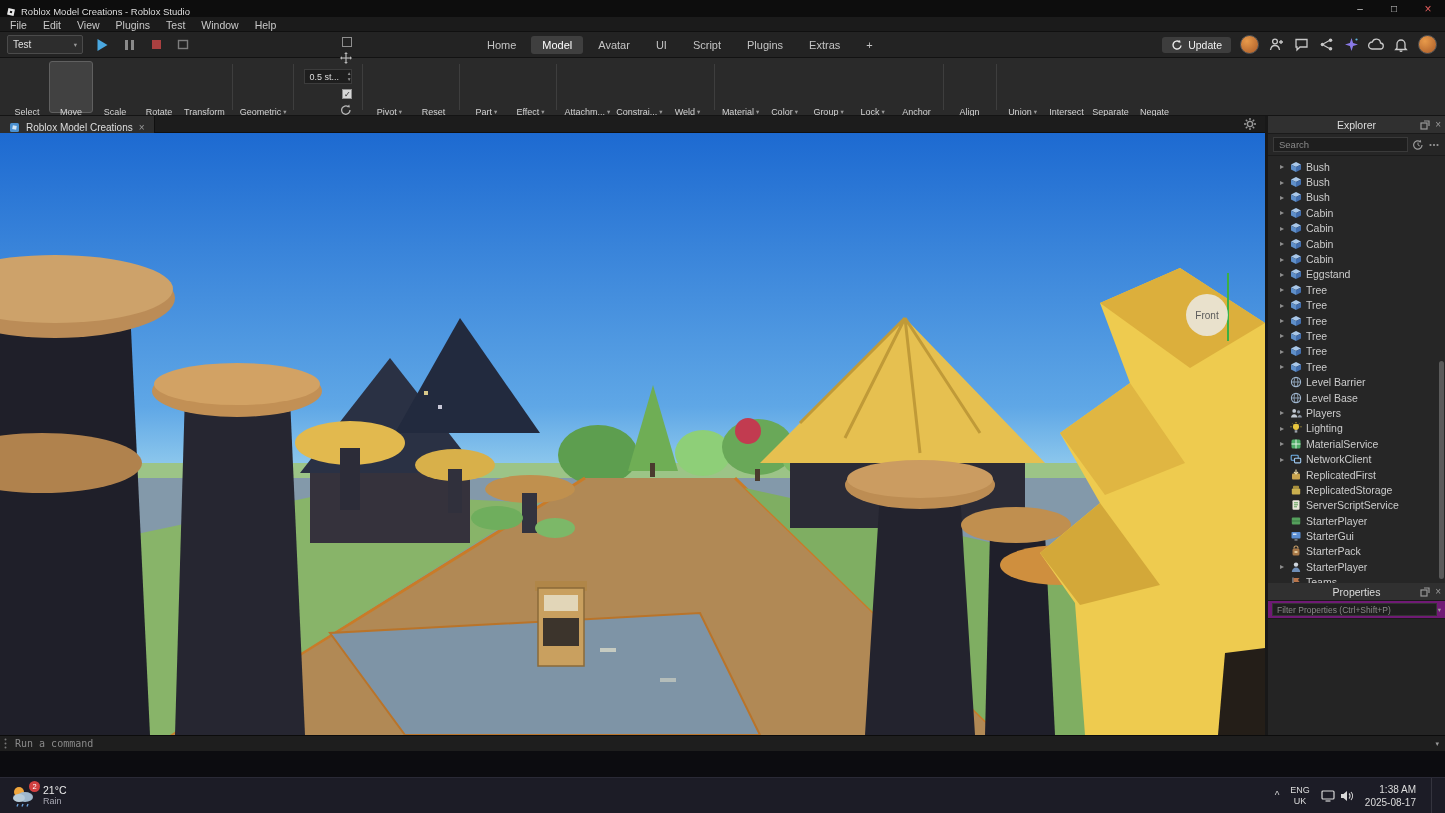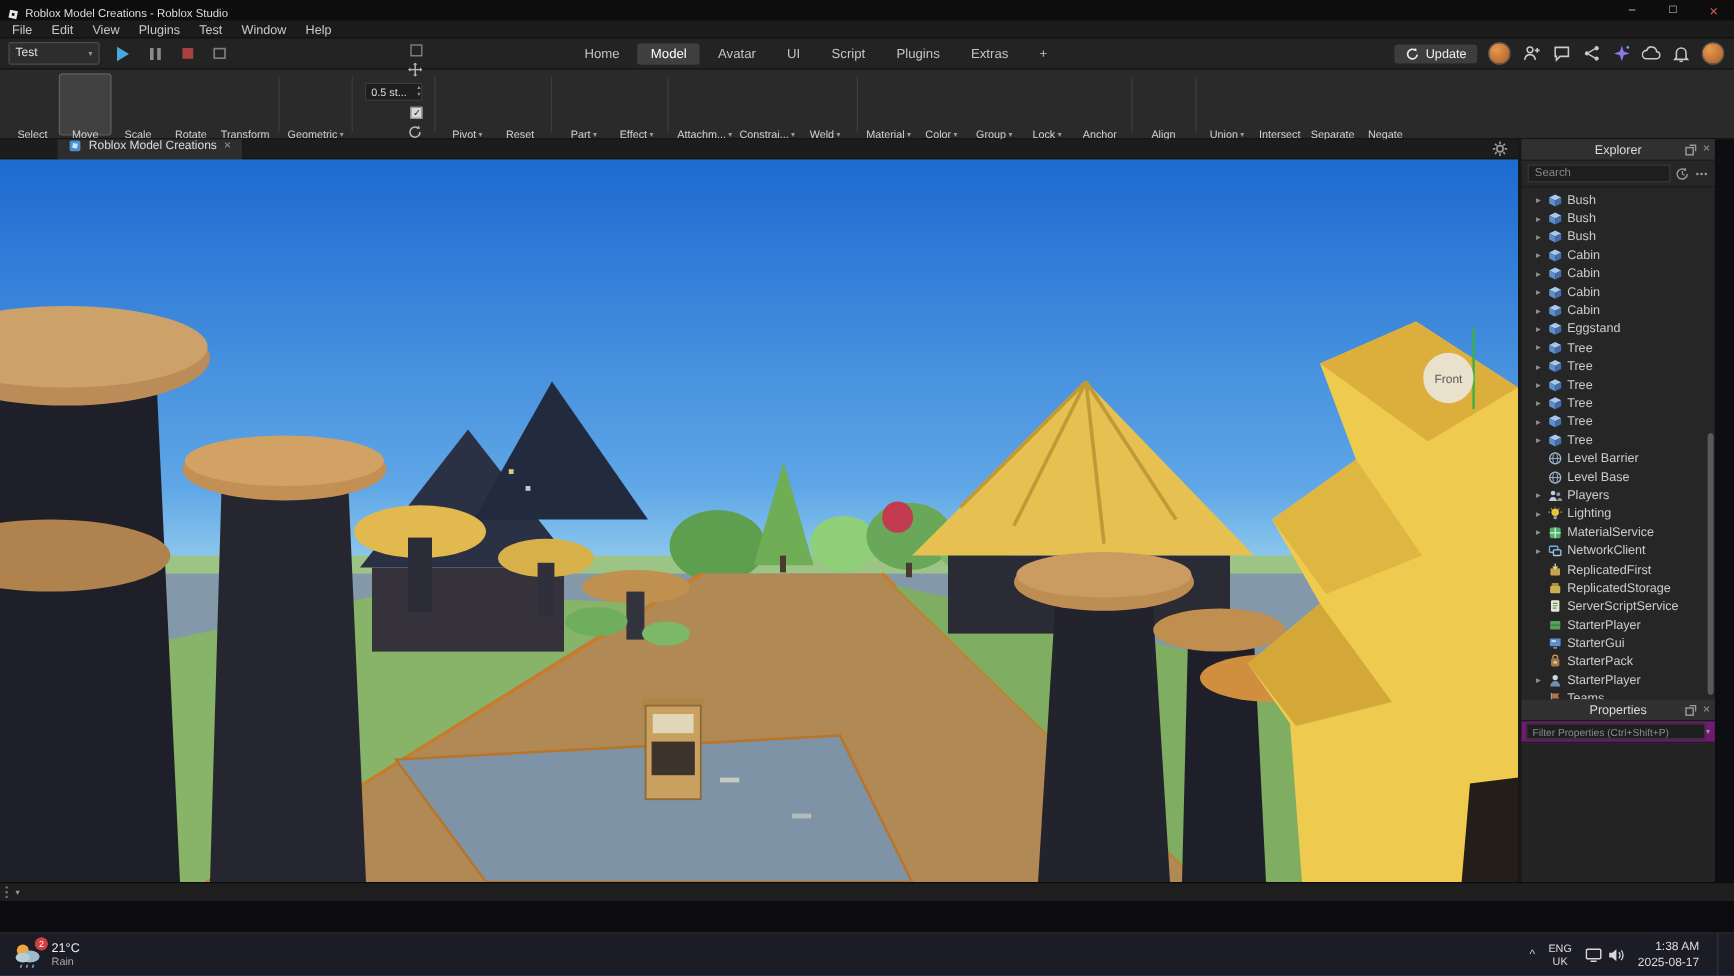--- a/index.html
+++ b/index.html
@@ -44,29 +44,29 @@
   .snapgrp{display:flex;flex-direction:column;gap:5px;padding:0 6px;}
   .snaprow{display:flex;align-items:flex-end;gap:5px;flex-direction:column;}
   .chk{width:10px;height:10px;border:1px solid #8f8f8f;background:transparent;box-sizing:border-box;font-size:8px;line-height:9px;text-align:center;color:#1d1d1d;}
   .chk.checked{background:#d8d8d8;}
   .snapval{width:48px;height:15px;background:#1e1e1e;border:1px solid #3c3c3c;font-size:9px;color:#dddddd;display:flex;align-items:center;padding:0 4px;position:relative;box-sizing:border-box;}
   .snapval.small{width:38px;}
   .stepper{position:absolute;right:1px;top:0;display:flex;flex-direction:column;line-height:6px;font-size:5.5px;color:#8f8f8f;}
 
   
   #docbar{left:0;top:116px;width:1265px;height:17px;background:#1c1c1c;display:flex;align-items:center;border-bottom:1px solid #101010;box-sizing:border-box;}
-  #doctab{height:17px;background:#2d2d2d;display:flex;align-items:flex-start;gap:6px;padding:0 9px;font-size:10px;color:#dddddd;border-right:1px solid #101010;margin-left:48px;}
+  #doctab{height:17px;background:#2d2d2d;display:flex;align-items:flex-end;gap:6px;padding:0 9px;font-size:10px;color:#dddddd;border-right:1px solid #101010;}
   #doctab .close{color:#9a9a9a;font-size:10px;}
   #docbar .geario{margin-left:auto;margin-right:8px;}
 
   
   #viewport{left:0;top:133px;width:1265px;height:602px;background:#3a7fd0;}
 
   
-  #rightcol{left:1265px;top:116px;width:164px;height:619px;background:#262626;border-left:3px solid #181818;box-sizing:border-box;display:flex;flex-direction:column;}
+  #rightcol{left:1265px;top:116px;width:180px;height:619px;background:#262626;border-left:3px solid #181818;box-sizing:border-box;display:flex;flex-direction:column;}
   .phead{height:17px;flex:0 0 17px;background:#303030;display:flex;align-items:center;justify-content:center;position:relative;font-size:10.5px;color:#dcdcdc;border-bottom:1px solid #1a1a1a;}
   .phead .hicons{position:absolute;right:4px;top:0;height:17px;display:flex;align-items:center;gap:5px;color:#9a9a9a;font-size:10px;}
   .searchrow{height:21px;flex:0 0 21px;display:flex;align-items:center;background:#262626;border-bottom:1px solid #1b1b1b;padding:0 5px;gap:4px;}
   .searchrow input{flex:1;min-width:0;background:#1e1e1e;border:1px solid #3a3a3a;height:15px;font-size:9.5px;color:#dddddd;padding:0 5px;font-family:"Liberation Sans",sans-serif;box-sizing:border-box;}
   input::placeholder{color:#8a8a8a;}
   #tree{flex:0 0 427px;height:427px;overflow:hidden;position:relative;padding-top:3px;box-sizing:border-box;}
   .trow{height:15.4px;display:flex;align-items:center;padding-left:10px;gap:4px;font-size:10.5px;color:#cccccc;white-space:nowrap;}
   .arr{width:8px;flex:0 0 8px;font-size:8px;color:#8f8f8f;text-align:center;}
   .icn{width:12px;height:12px;flex:0 0 12px;}
   #tree-scrollbar{position:absolute;right:1px;top:205px;width:5px;height:218px;background:#5a5a5a;border-radius:3px;}
@@ -879,20 +879,21 @@
   </div>
   <div id="propsbody"></div>
 </div>
 
 <div id="cmdbar" class="abs">
   <svg class="grip" width="5" height="11" viewBox="0 0 5 11">
       <circle cx="2.5" cy="1.5" r="1" fill="#777"></circle>
       <circle cx="2.5" cy="5.5" r="1" fill="#777"></circle>
       <circle cx="2.5" cy="9.5" r="1" fill="#777"></circle>
     </svg>
+  <input placeholder="Run a command" style="">
   <span class="cdd">▾</span>
 </div>
 
 <div id="deskgap" class="abs"></div>
 
 <div id="taskbar" class="abs">
   <div id="weather">
     <span class="wicon">
       <svg width="26" height="24" viewBox="0 0 26 24">
           <circle cx="9" cy="8" r="5" fill="#f0a63c"></circle>

